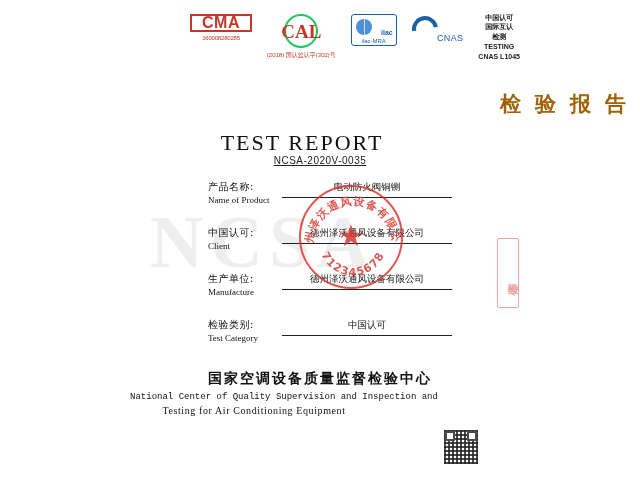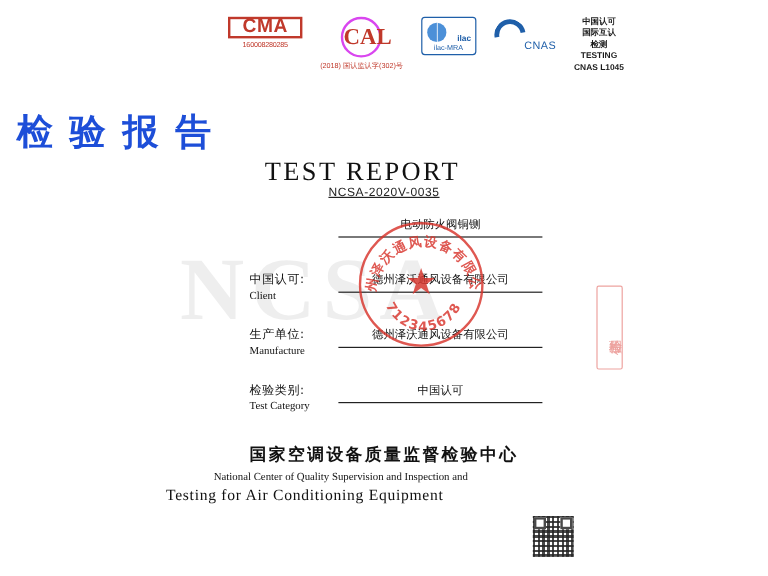--- a/index.html
+++ b/index.html
@@ -60,27 +60,28 @@
     font-family: "Liberation Sans", sans-serif;
     font-size: 6px;
     color: #c0392b;
     letter-spacing: -0.2px;
   }
 
   
   .cal-circle {
     width: 34px;
     height: 34px;
-    border: 2px solid #d946ef;
+    border: 2px solid #22c55e;
     border-radius: 50%;
     margin: 0 auto;
     position: relative;
     box-sizing: border-box;
     display: flex;
     align-items: center;
+    justify-content: center;
   }
   .cal-inner {
     font-family: "Liberation Serif", serif;
     font-size: 19px;
     font-weight: bold;
     color: #c0392b;
     line-height: 1;
   }
   .cal-sub {
     margin-top: 3px;
@@ -184,27 +185,27 @@
     font-family: "DejaVu Sans", sans-serif;
     font-size: 7px;
   }
 
   
   .title-cn {
     position: absolute;
     top: 90px;
     left: 0;
     width: 640px;
-    text-align: left;
-    font-family: "DejaVu Sans", sans-serif;
-    font-size: 30px;
+    text-align: right;
+    font-family: "DejaVu Sans", sans-serif;
+    font-size: 21px;
     font-weight: bold;
     letter-spacing: 14px;
     text-indent: 14px;
-    color: #1d4ed8;
+    color: #a16207;
   }
   .title-en {
     position: absolute;
     top: 130px;
     left: 0;
     width: 604px;
     text-align: center;
     font-family: "Liberation Serif", serif;
     font-size: 22px;
     letter-spacing: 2px;
@@ -285,32 +286,32 @@
     font-weight: bold;
     letter-spacing: 2px;
     color: #111111;
   }
   .org-en1 {
     position: absolute;
     top: 392px;
     left: 0;
     width: 568px;
     text-align: center;
-    font-family: Liberation Serif, serif;
+    font-family: Liberation Mono, monospace;
     font-size: 9px;
     color: #111111;
   }
   .org-en2 {
     position: absolute;
     top: 405px;
     left: 0;
     width: 508px;
     text-align: center;
     font-family: "Liberation Serif", serif;
-    font-size: 13px;
+    font-size: 10px;
     letter-spacing: 0.6px;
     color: #111111;
   }
 
   
   .seal {
     position: absolute;
     left: 299px;
     top: 185px;
     width: 104px;
@@ -459,20 +460,24 @@
 
   <div class="watermark">NCSA</div>
 
   <div class="title-cn">检验报告</div>
   <div class="title-en">TEST REPORT</div>
   <div class="report-no">NCSA-2020V-0035</div>
 
   <div class="fields">
 
     <div class="field-row">
+      <div class="field-label">
+        <div class="label-cn">产品名称:</div>
+        <div class="label-en">Name of Product</div>
+      </div>
       <div class="field-value">电动防火阀铜铡</div>
       <div class="field-line"></div>
     </div>
 
     <div class="field-row">
       <div class="field-label">
         <div class="label-cn">中国认可:</div>
         <div class="label-en">Client</div>
       </div>
       <div class="field-value">德州泽沃通风设备有限公司</div>

